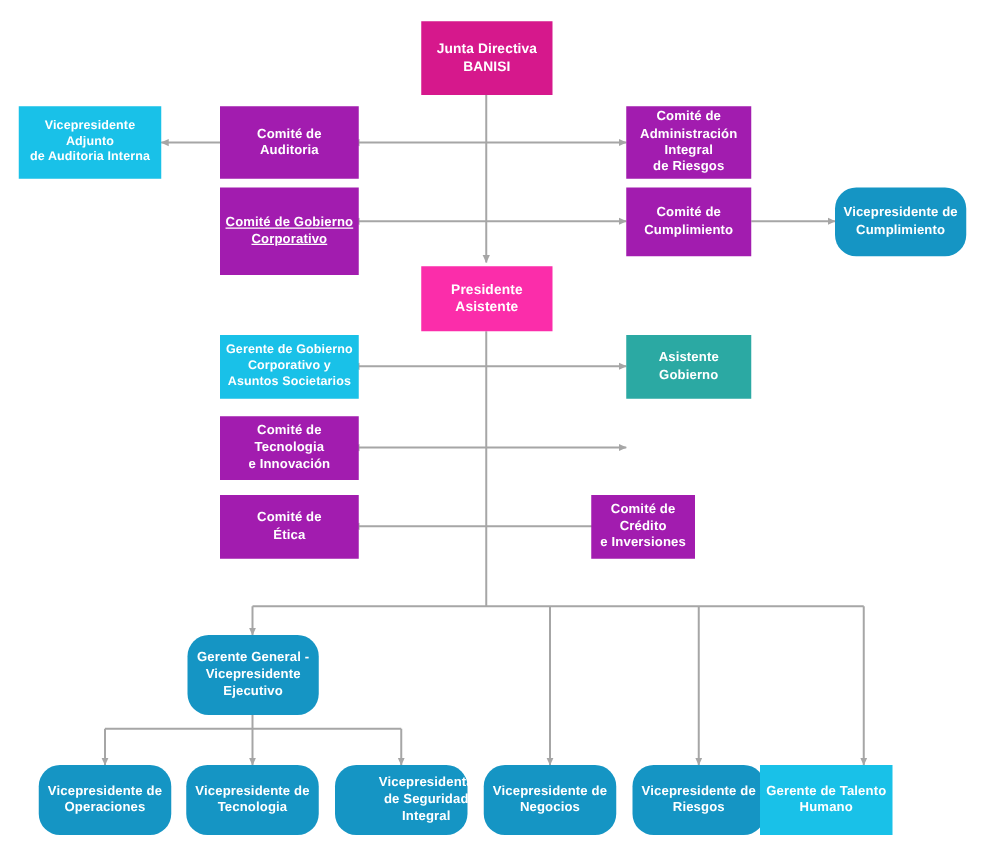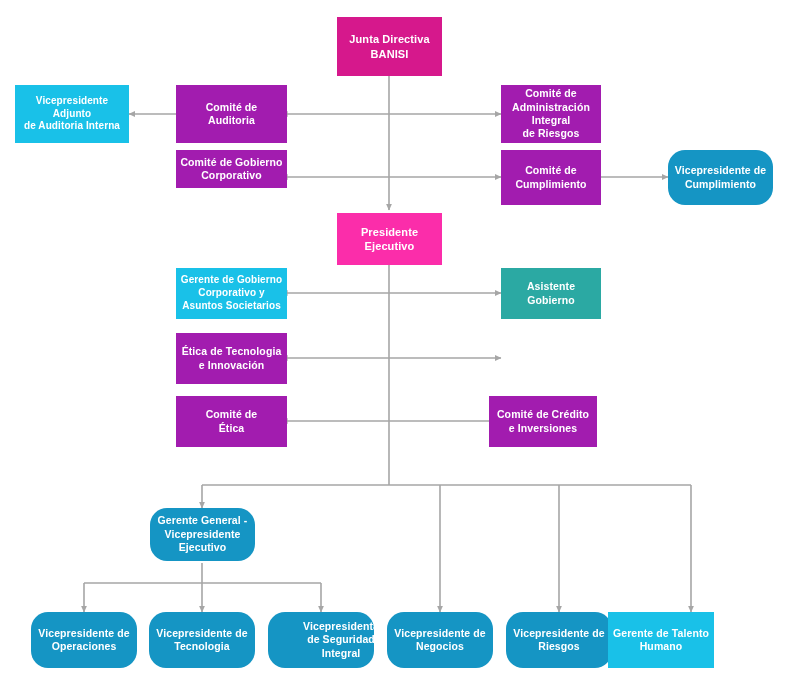--- a/index.html
+++ b/index.html
@@ -117,68 +117,68 @@
 Auditoria</span>
   </div>
 
   <div class="node c-slate" style="left:501px; top:85px; width:100px; height:58px; font-size:10.5px;">
     <span class="node-label">Comité de
 Administración
 Integral
 de Riesgos</span>
   </div>
 
-  <div class="node c-slate" style="left:176px; top:150px; width:111px; height:38px; font-size:10.5px;">
+  <div class="node c-slate" style="left:176px; top:150px; width:111px; height:70px; font-size:10.5px;text-decoration:underline;">
     <span class="node-label">Comité de Gobierno
 Corporativo</span>
   </div>
 
   <div class="node c-slate" style="left:501px; top:150px; width:100px; height:55px; font-size:10.5px;">
     <span class="node-label">Comité de
 Cumplimiento</span>
   </div>
 
   <div class="node c-blue" style="left:668px; top:150px; width:105px; height:55px; font-size:10.5px;">
     <span class="node-label">Vicepresidente de
 Cumplimiento</span>
   </div>
 
   <div class="node c-magenta-bright" style="left:337px; top:213px; width:105px; height:52px; font-size:11px;">
     <span class="node-label">Presidente
-Ejecutivo</span>
+Asistente</span>
   </div>
 
   <div class="node c-cyan" style="left:176px; top:268px; width:111px; height:51px; font-size:10px;">
     <span class="node-label">Gerente de Gobierno
 Corporativo y
 Asuntos Societarios</span>
   </div>
 
   <div class="node c-teal" style="left:501px; top:268px; width:100px; height:51px; font-size:10.5px;">
     <span class="node-label">Asistente
 Gobierno</span>
   </div>
 
   <div class="node c-slate" style="left:176px; top:333px; width:111px; height:51px; font-size:10.5px;">
-    <span class="node-label">Ética de Tecnologia
+    <span class="node-label">Comité de Tecnologia
 e Innovación</span>
   </div>
 
 
   <div class="node c-slate" style="left:176px; top:396px; width:111px; height:51px; font-size:10.5px;">
     <span class="node-label">Comité de
 Ética</span>
   </div>
 
-  <div class="node c-slate" style="left:489px; top:396px; width:108px; height:51px; font-size:10.5px;">
+  <div class="node c-slate" style="left:473px; top:396px; width:83px; height:51px; font-size:10.5px;">
     <span class="node-label">Comité de Crédito
 e Inversiones</span>
   </div>
 
-  <div class="node c-blue" style="left:150px; top:508px; width:105px; height:53px; font-size:10.5px;">
+  <div class="node c-blue" style="left:150px; top:508px; width:105px; height:64px; font-size:10.5px;">
     <span class="node-label">Gerente General -
 Vicepresidente
 Ejecutivo</span>
   </div>
 
   <div class="node c-blue" style="left:31px; top:612px; width:106px; height:56px; font-size:10.5px;">
     <span class="node-label">Vicepresidente de
 Operaciones</span>
   </div>
 

